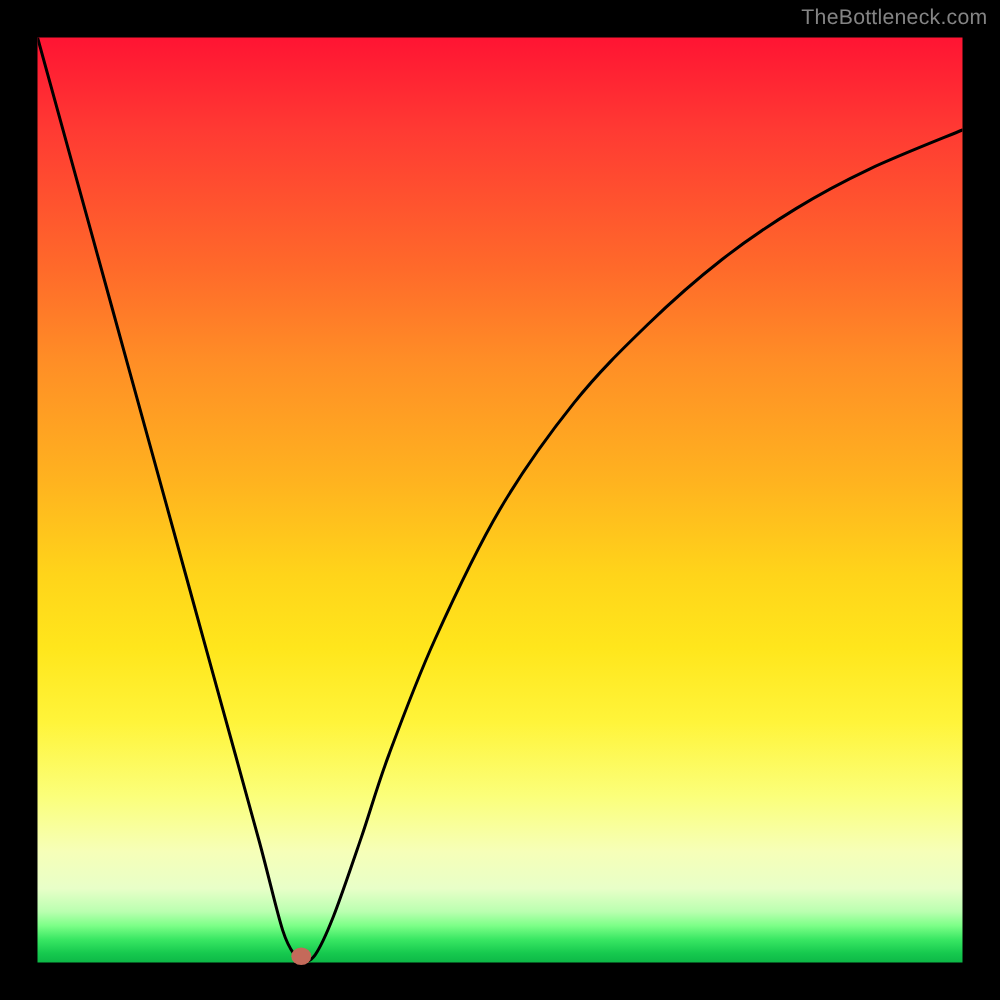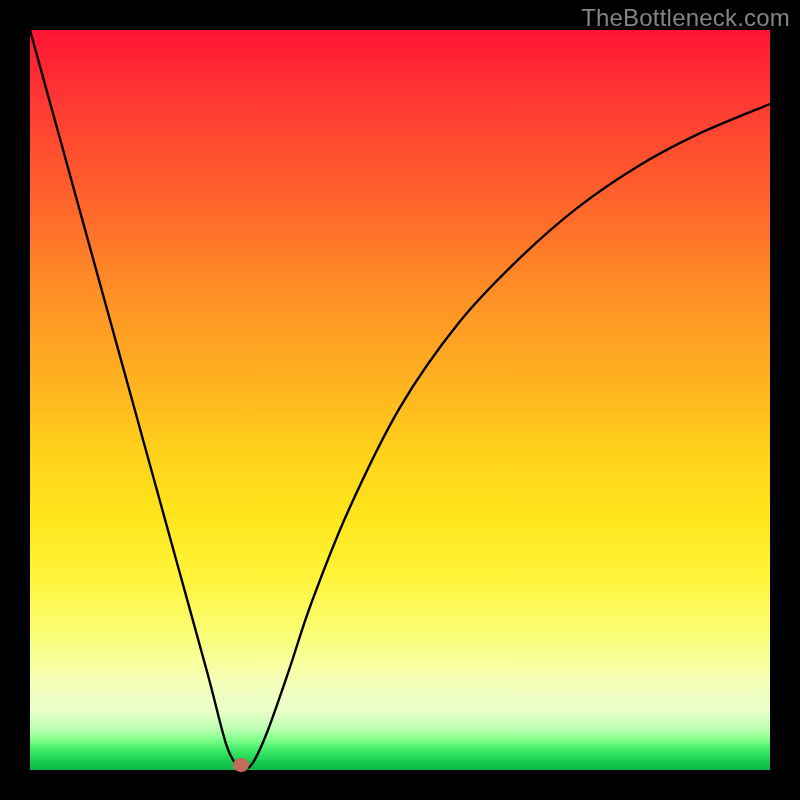--- a/index.html
+++ b/index.html
@@ -49,21 +49,21 @@
     left: 0;
     top: 0;
     width: 740px;
     height: 740px;
   }
   .watermark {
     position: absolute;
     top: 4px;
     right: 10px;
     color: #848484;
-    font-size: 24px;
+    font-size: 17px;
     letter-spacing: 0.2px;
   }
   .dot {
     position: absolute;
     width: 16px;
     height: 14px;
     border-radius: 50% / 50%;
     background: #c46a5a;
     transform: translate(-50%, -50%);
   }

